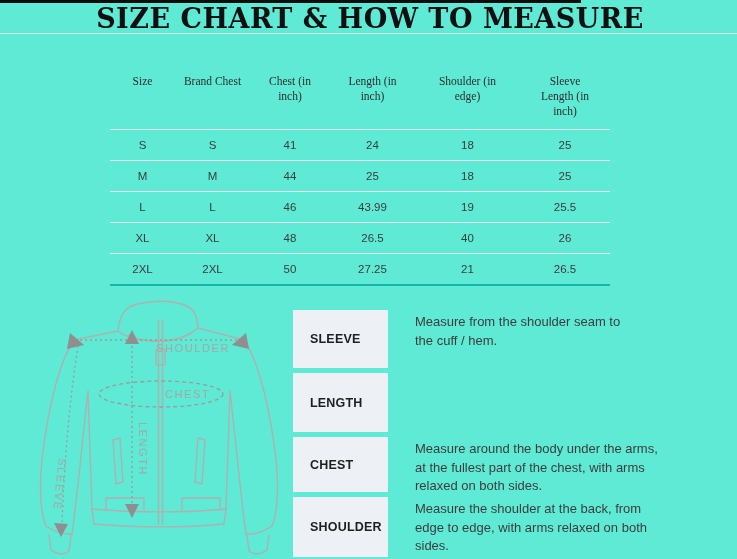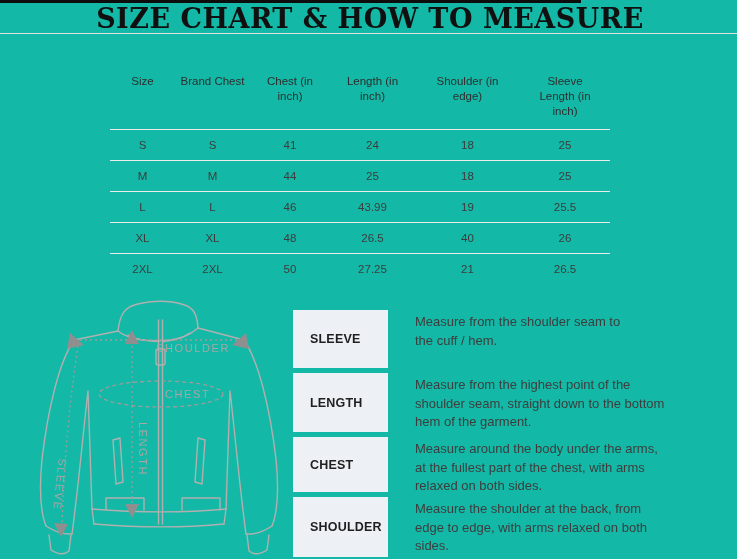--- a/index.html
+++ b/index.html
@@ -1,30 +1,30 @@
 <!DOCTYPE html>
 <html><head>
 <meta charset="utf-8">
 <style>
   html,body{margin:0;padding:0;}
   body{width:737px;height:559px;background:#ffffff;position:relative;overflow:hidden;
        font-family:"Liberation Sans", sans-serif;}
-  .page{position:absolute;inset:0;background:#14b8a6;padding-left:42px;}
+  .page{position:absolute;inset:0;background:#5eead4;padding-left:42px;}
 
   .top-bar{position:absolute;left:0;top:0;width:581px;height:3px;background:#0d0d0d;}
   .title{position:absolute;top:3px;left:20px;width:700px;margin:0;text-align:center;
          font-family:"DejaVu Serif", serif;font-weight:bold;font-size:27px;
          letter-spacing:0.5px;color:#101010;white-space:nowrap;}
   .title-rule{position:absolute;top:33px;left:0;width:737px;height:1px;background:#e3e3e3;}
 
   
   .size-table{position:absolute;left:110px;top:66px;width:500px;border-collapse:collapse;
               table-layout:fixed;}
   .size-table th{font-weight:normal;font-size:11.5px;color:#2e2e2e;line-height:1.3;
-                 vertical-align:top;padding:8px 0 10px;text-align:center;white-space:pre-line;}
+                 vertical-align:top;padding:8px 0 10px;text-align:center;white-space:pre-line;font-family:Liberation Serif, serif;}
   .size-table td{font-size:11.5px;color:#3c3c3c;text-align:center;height:28px;
                  border-top:1px solid #ececec;}
   .size-table tbody tr:last-child td{border-bottom:2px solid #14b8a6;}
   .size-table th:nth-child(1),.size-table td:nth-child(1){width:65px;}
   .size-table th:nth-child(2),.size-table td:nth-child(2){width:75px;}
   .size-table th:nth-child(3),.size-table td:nth-child(3){width:80px;}
   .size-table th:nth-child(4),.size-table td:nth-child(4){width:85px;}
   .size-table th:nth-child(5),.size-table td:nth-child(5){width:105px;}
   .size-table th:nth-child(6),.size-table td:nth-child(6){width:90px;}
 
@@ -173,23 +173,20 @@
   </svg>
 
   <div class="measure-guide" id="measure-guide">
       <div class="m-row" style="height: 58px;">
         <div class="m-label">SLEEVE</div>
         <div class="m-desc">Measure from the shoulder seam to
 the cuff / hem.</div>
       </div>
       <div class="m-row" style="height: 59px;">
         <div class="m-label">LENGTH</div>
-        <div class="m-desc">Measure from the highest point of the
-shoulder seam, straight down to the bottom
-hem of the garment.</div>
       </div>
       <div class="m-row" style="height: 55px;">
         <div class="m-label">CHEST</div>
         <div class="m-desc">Measure around the body under the arms,
 at the fullest part of the chest, with arms
 relaxed on both sides.</div>
       </div>
       <div class="m-row" style="height: 60px;">
         <div class="m-label">SHOULDER</div>
         <div class="m-desc">Measure the shoulder at the back, from

